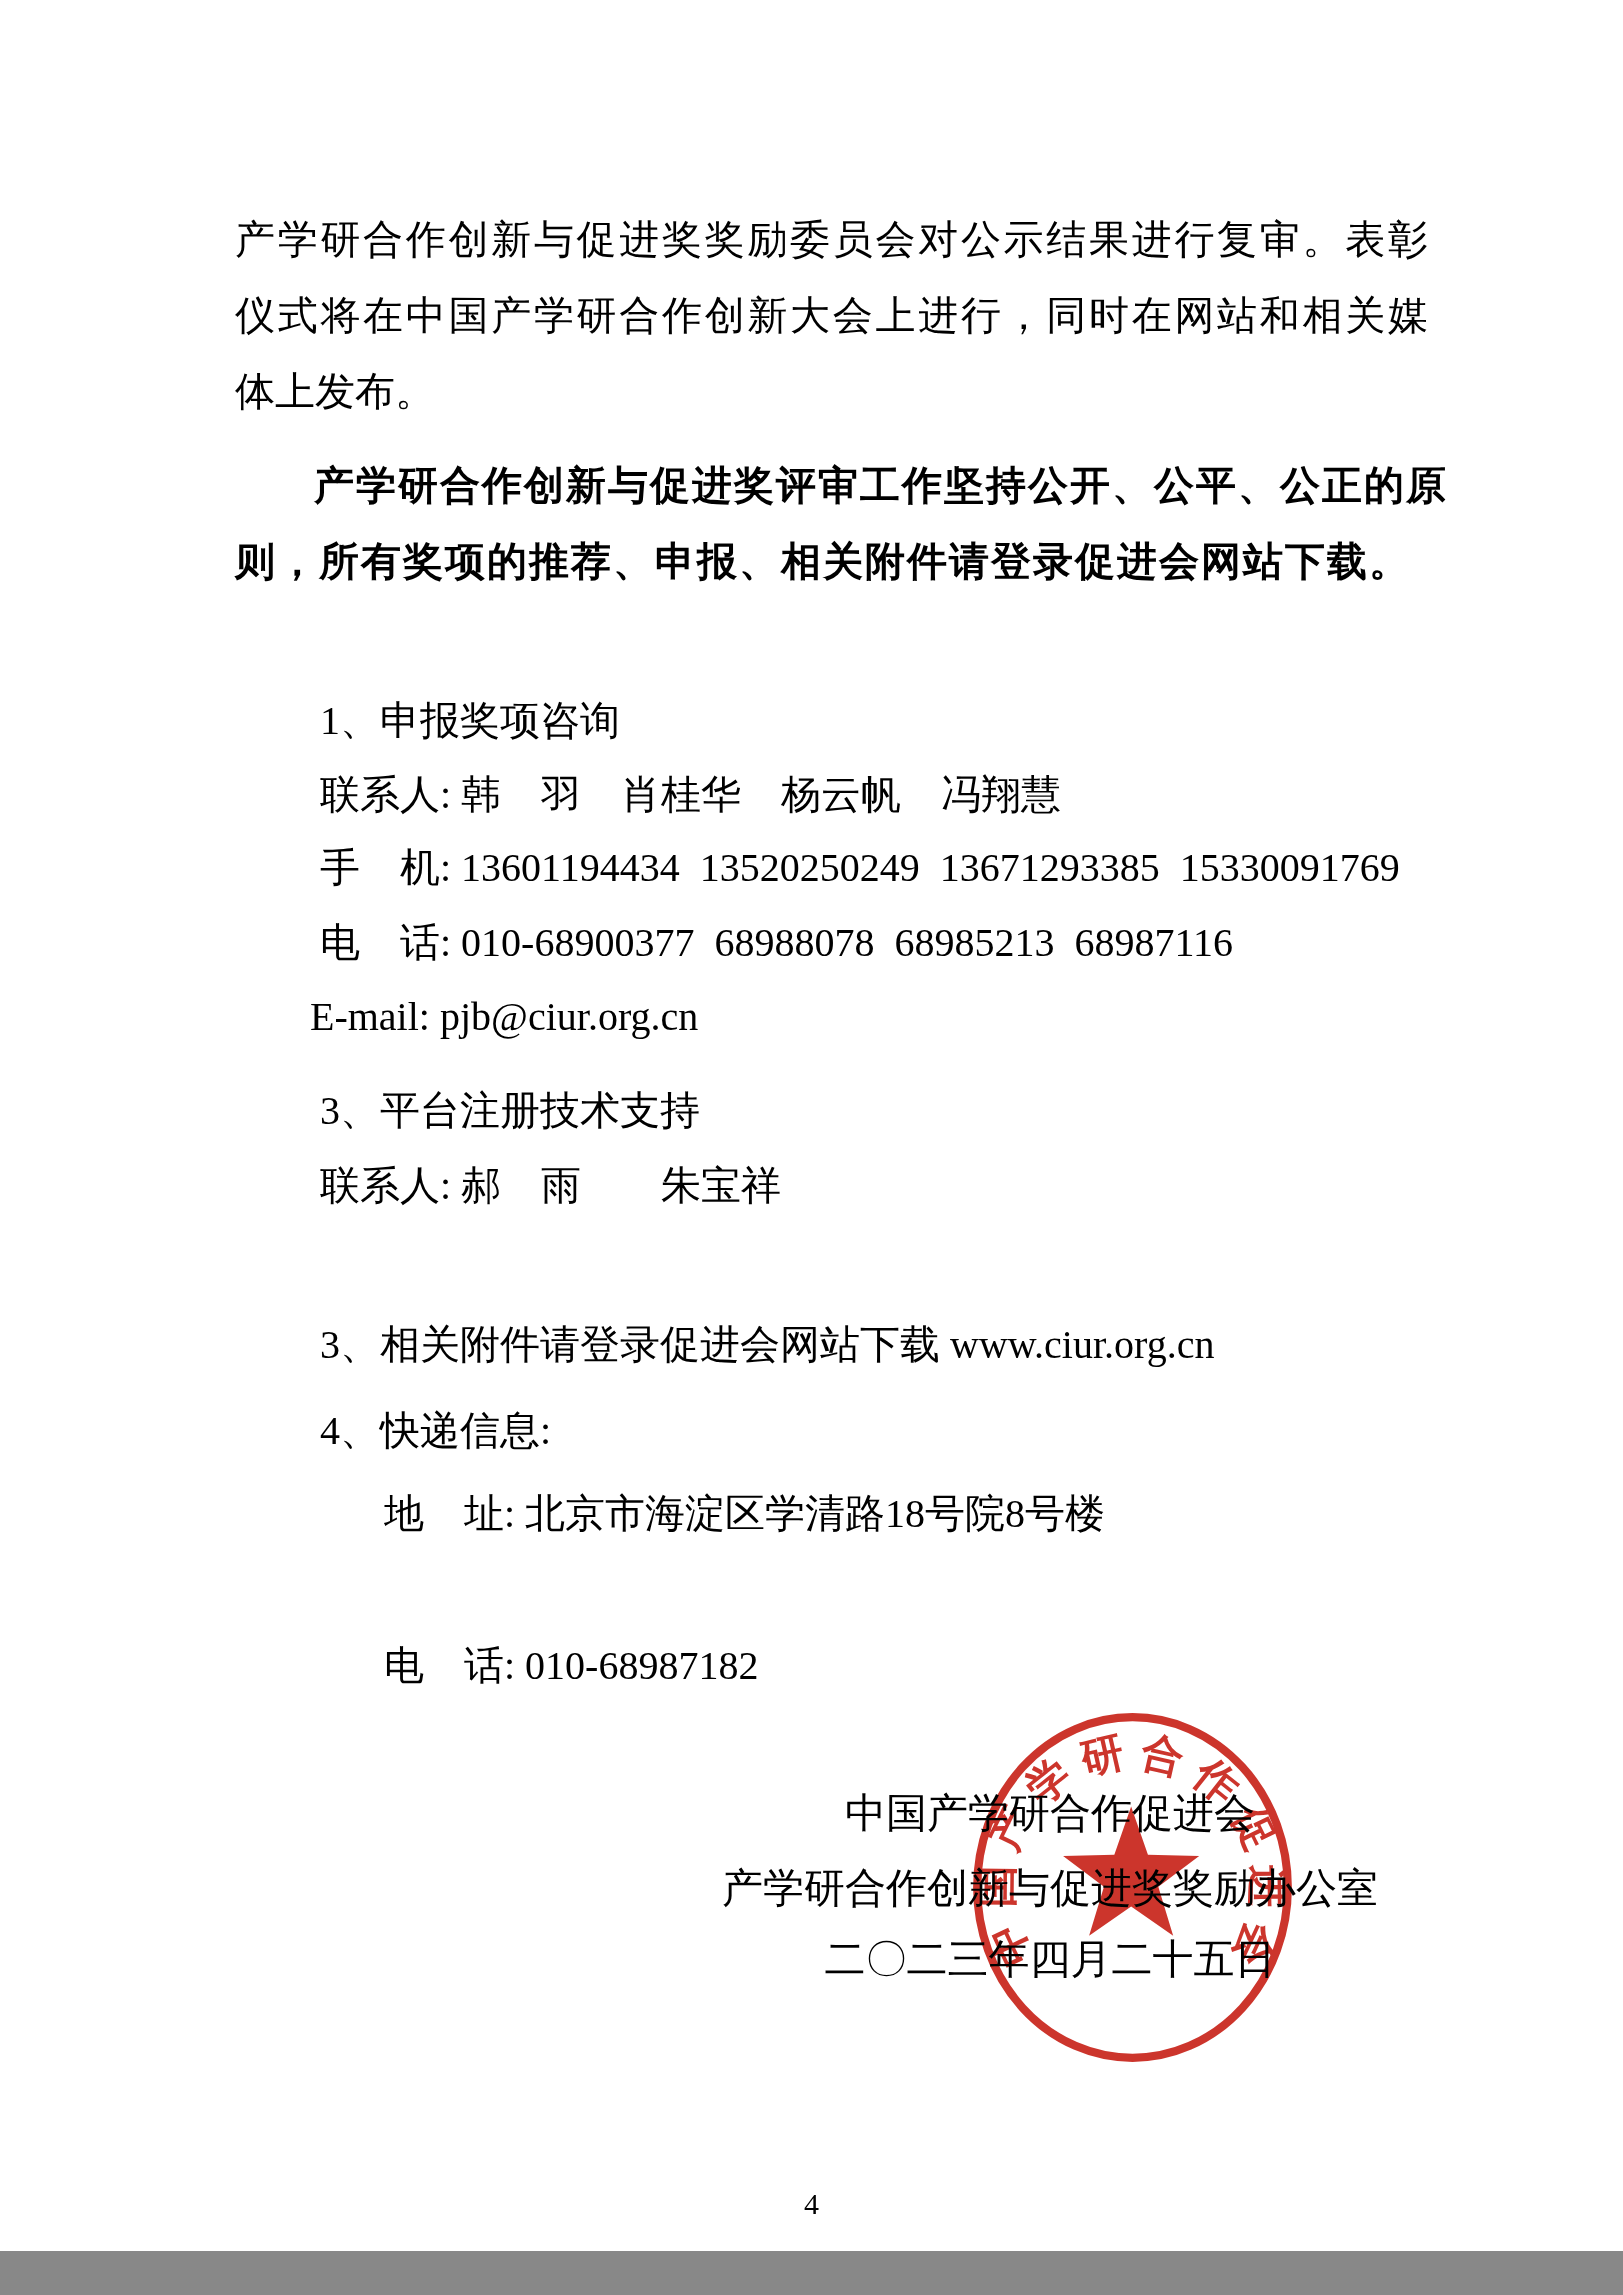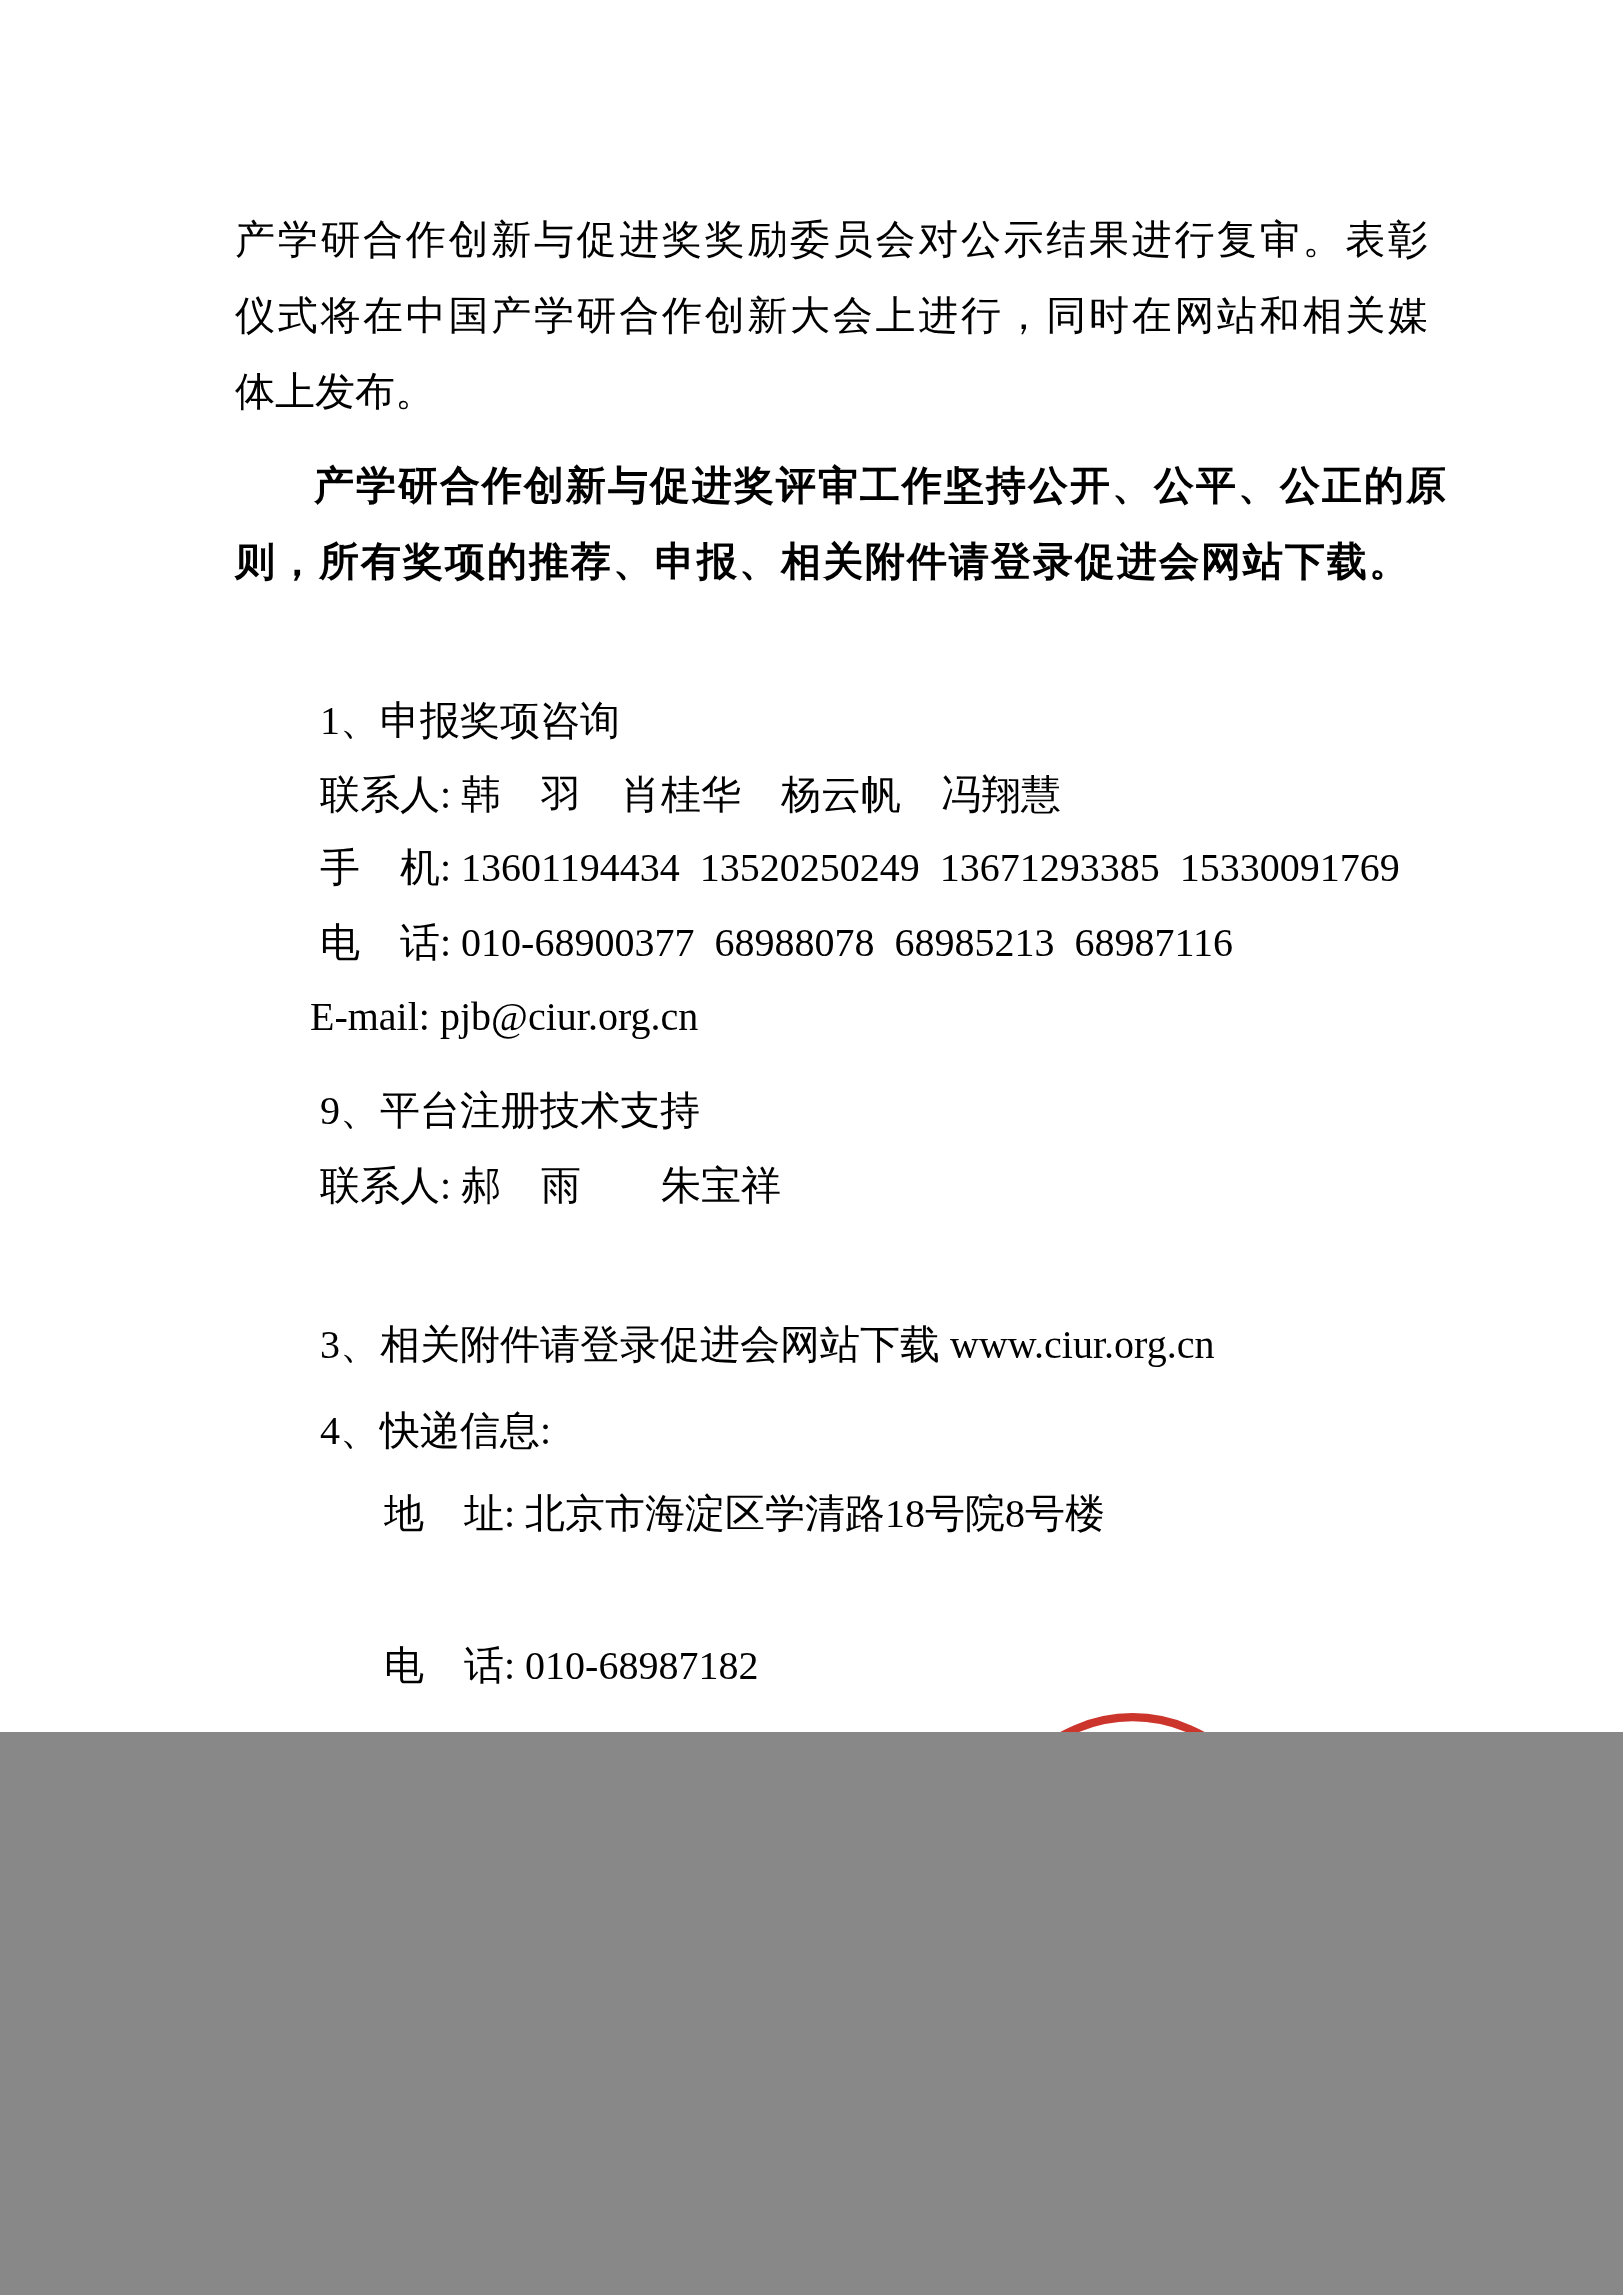--- a/index.html
+++ b/index.html
@@ -1,18 +1,18 @@
 <!DOCTYPE html>
 <html style="font-size:11px"><head>
 <meta charset="utf-8">
 <style>
   html,body{margin:0;padding:0;background:#888;}
   .page{
     position:relative;
-    width:1623px;height:1732px;
+    width:1623px;height:2251px;
     margin:0 auto;
     background:#ffffff;
     overflow:hidden;
     font-family:"Liberation Serif","DejaVu Serif",serif;
     color:#000;
   }
   .line{
     position:absolute;
     height:76px;
     line-height:76px;
@@ -62,21 +62,21 @@
   <div class="line" style="top:354px;left:235px;">体上发布。</div>
   <div class="line bold" style="top:524px;left:235px;">则，所有奖项的推荐、申报、相关附件请登录促进会网站下载。</div>
 
 
   <div class="line" style="top:683px;left:320px;">1、申报奖项咨询</div>
   <div class="line" style="top:757px;left:320px;">联系人: 韩　羽　肖桂华　杨云帆　冯翔慧</div>
   <div class="line" style="top:830px;left:320px;">手　机: 13601194434  13520250249  13671293385  15330091769</div>
   <div class="line" style="top:905px;left:320px;">电　话: 010-68900377  68988078  68985213  68987116</div>
   <div class="line" style="top:979px;left:310px;">E-mail: pjb@ciur.org.cn</div>
 
-  <div class="line" style="top:1073px;left:320px;">9、平台注册技术支持</div>
+  <div class="line" style="top:1073px;left:320px;">3、平台注册技术支持</div>
   <div class="line" style="top:1148px;left:320px;">联系人: 郝　雨　　朱宝祥</div>
 
   <div class="line" style="top:1307px;left:320px;text-align:right;">3、相关附件请登录促进会网站下载 www.ciur.org.cn</div>
 
   <div class="line" style="top:1393px;left:320px;">4、快递信息:</div>
   <div class="line" style="top:1476px;left:384px;">地　址: 北京市海淀区学清路18号院8号楼</div>
   <div class="line" style="top:1628px;left:384px;">电　话: 010-68987182</div>
 
   <div class="sig" style="top:1775px;">中国产学研合作促进会</div>
   <div class="sig" style="top:1850px;">产学研合作创新与促进奖奖励办公室</div>

